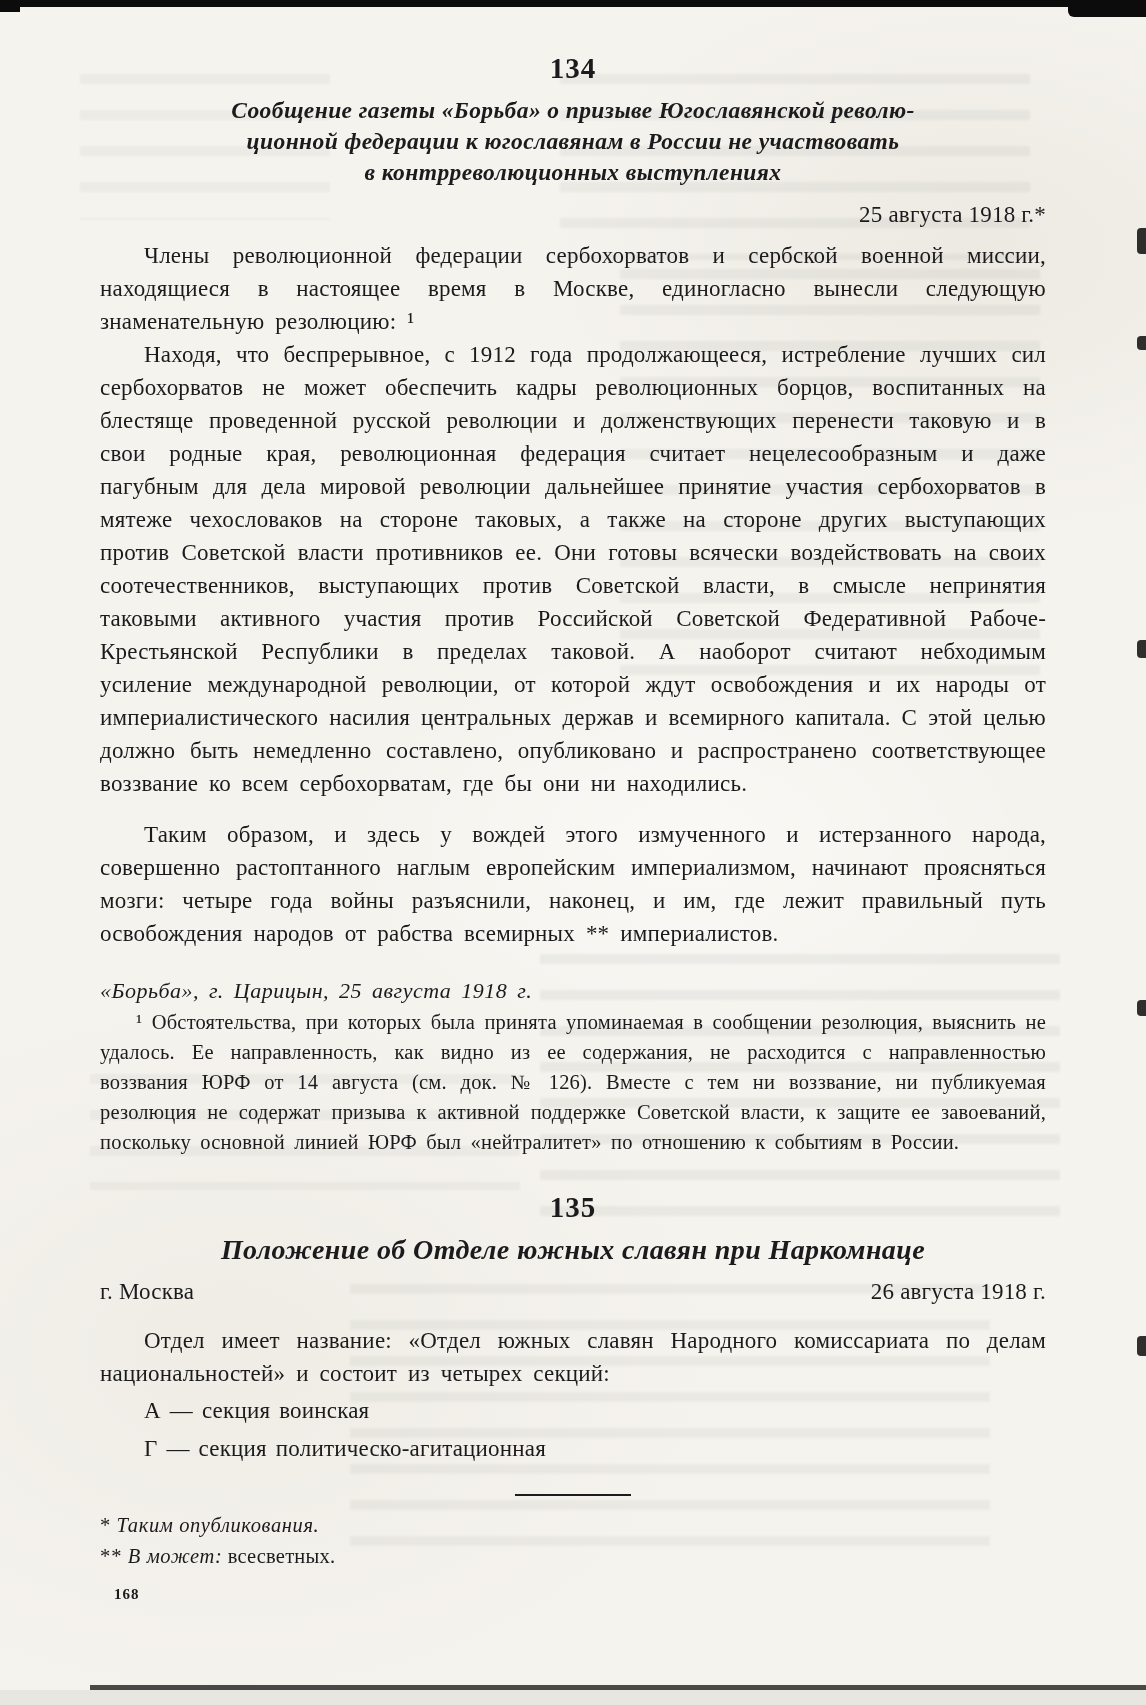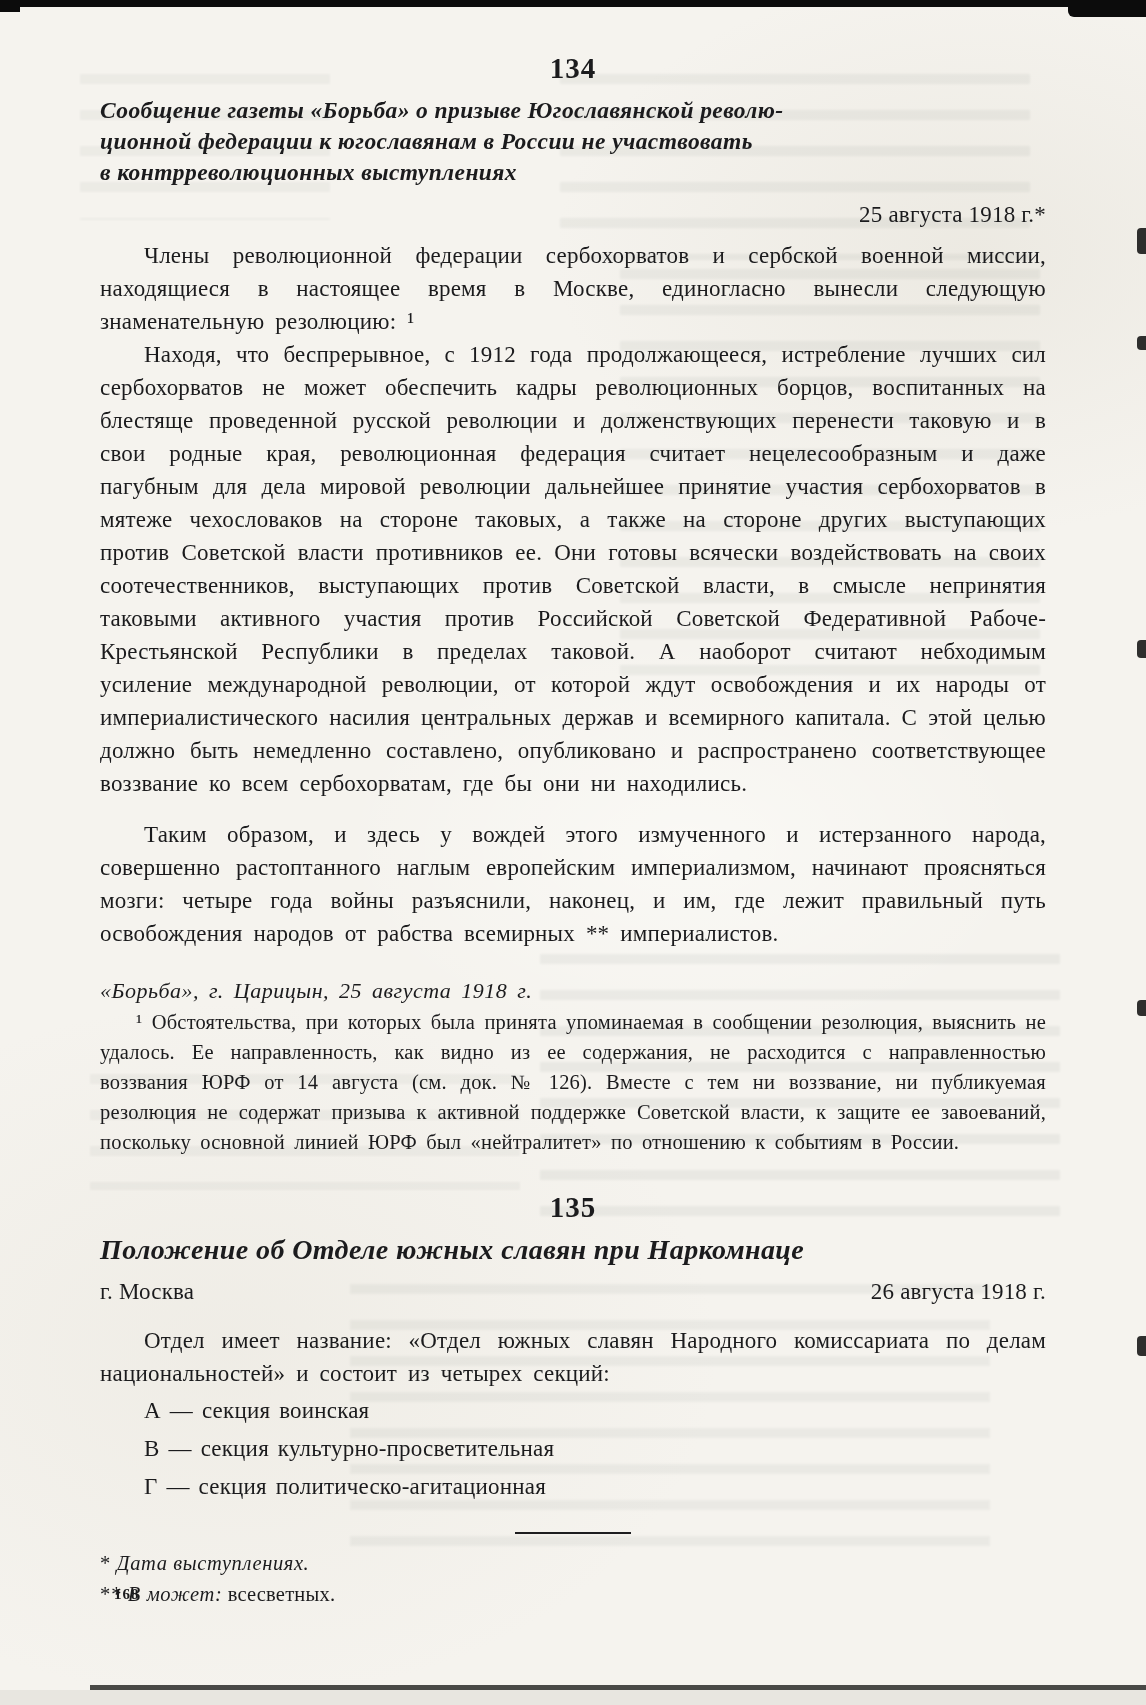--- a/index.html
+++ b/index.html
@@ -66,20 +66,21 @@
 
   .doc-number {
     text-align: center;
     font-weight: bold;
     font-size: 29px;
     letter-spacing: 1px;
     margin: 0 0 10px 0;
   }
   .doc-title {
     margin: 0 auto;
+    text-align: center;
     font-size: 23.5px;
     line-height: 31px;
     font-weight: bold;
     font-style: italic;
     white-space: pre-line;
     letter-spacing: 0.4px;
   }
   .dateline {
     margin: 10px 0 8px 0;
     display: flex;
@@ -196,30 +197,29 @@
       <h2 class="doc-title">Положение об Отделе южных славян при Наркомнаце</h2>
       <div class="dateline split">
         <span>г. Москва</span>
         <span>26 августа 1918 г.</span>
       </div>
       <div class="body-text">
           <p class="para">Отдел имеет название: «Отдел южных славян Народного комиссариата по делам национальностей» и состоит из четырех секций:</p>
         </div>
       <div class="sections-list">
           <p class="section-item">А — секция воинская</p>
-          <p class="section-item">В — секция культурно-просветительная</p>
           <p class="section-item">Г — секция политическо-агитационная</p>
         </div>
     </section>
 
     <hr class="footnote-separator">
     <div class="page-footnotes">
       <div class="pfn">
         <span class="pfn-marker">*</span>
-        <span class="pfn-italic">Дата выступлениях.</span>
+        <span class="pfn-italic">Таким опубликования.</span>
         <span class="pfn-roman"></span>
       </div>
       <div class="pfn">
         <span class="pfn-marker">**</span>
         <span class="pfn-italic">В может:</span>
         <span class="pfn-roman">всесветных.</span>
       </div>
     </div>
   </main>
 

